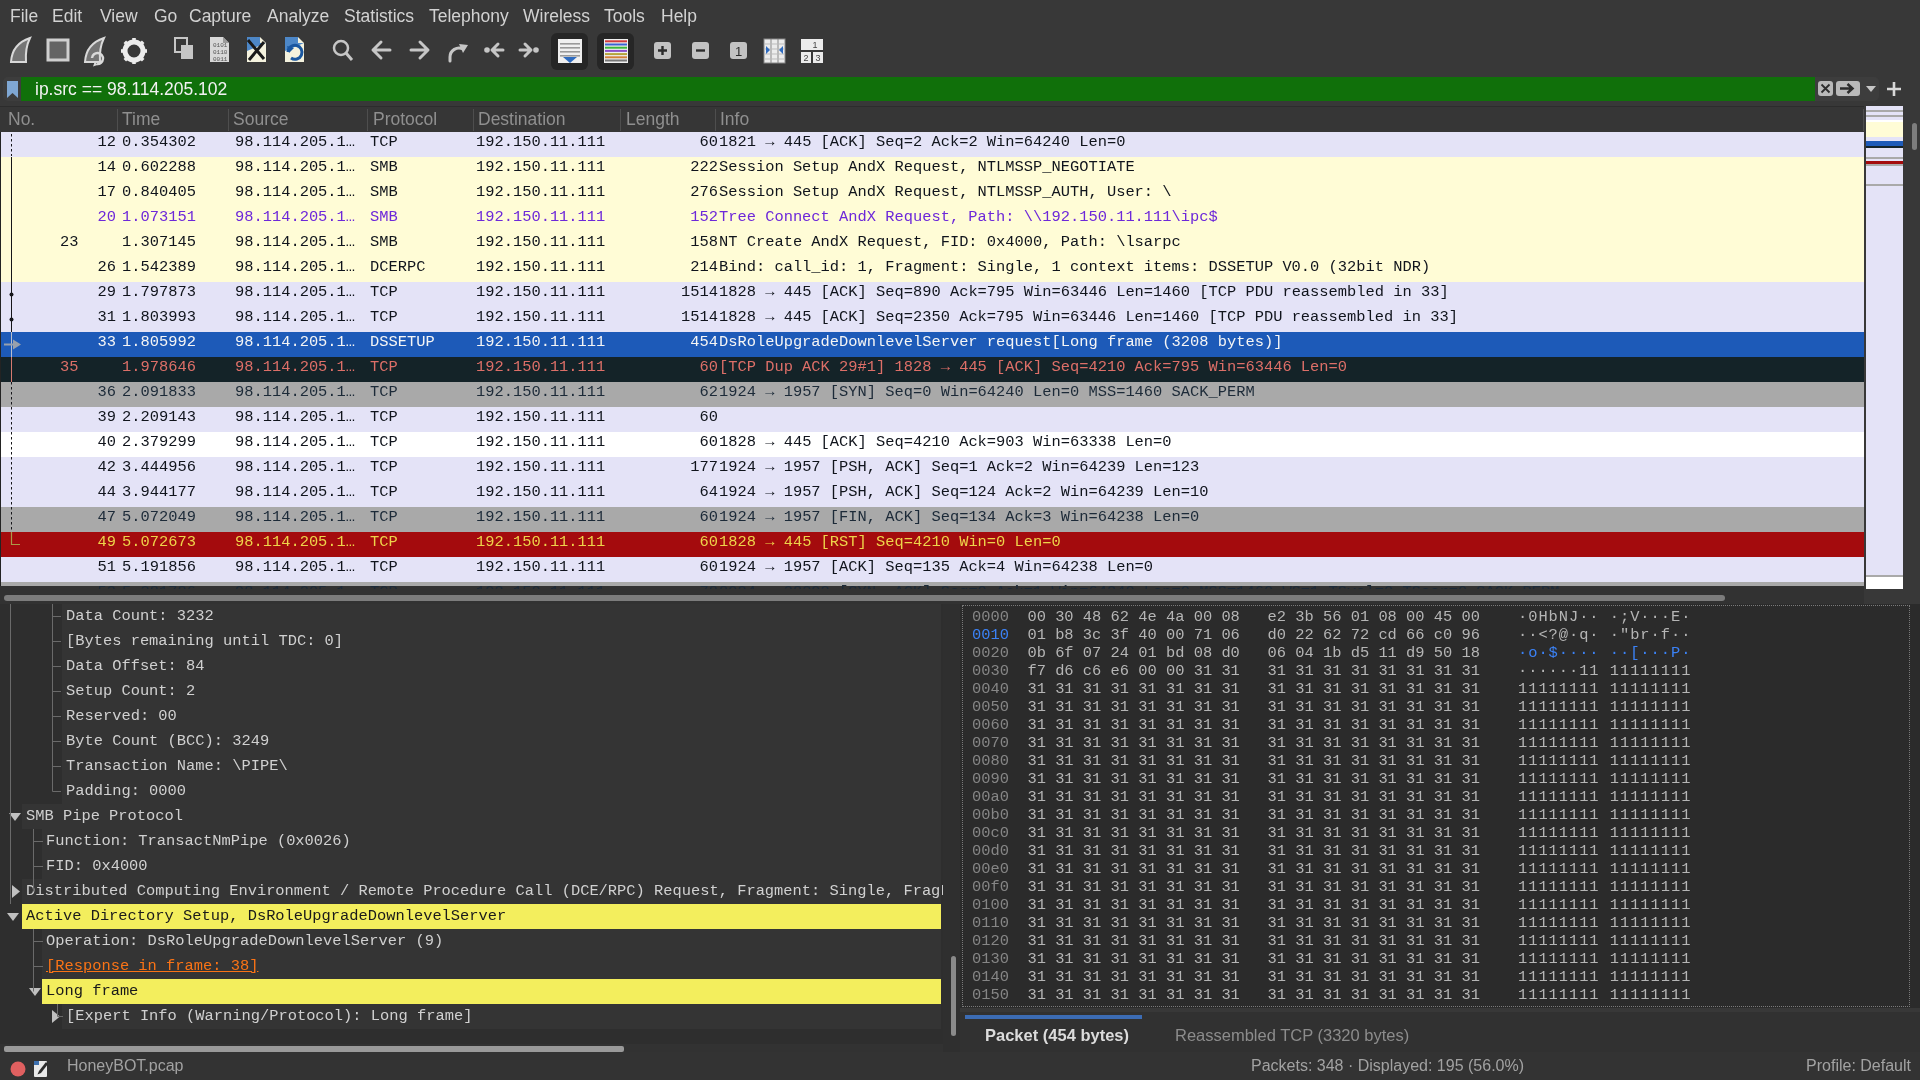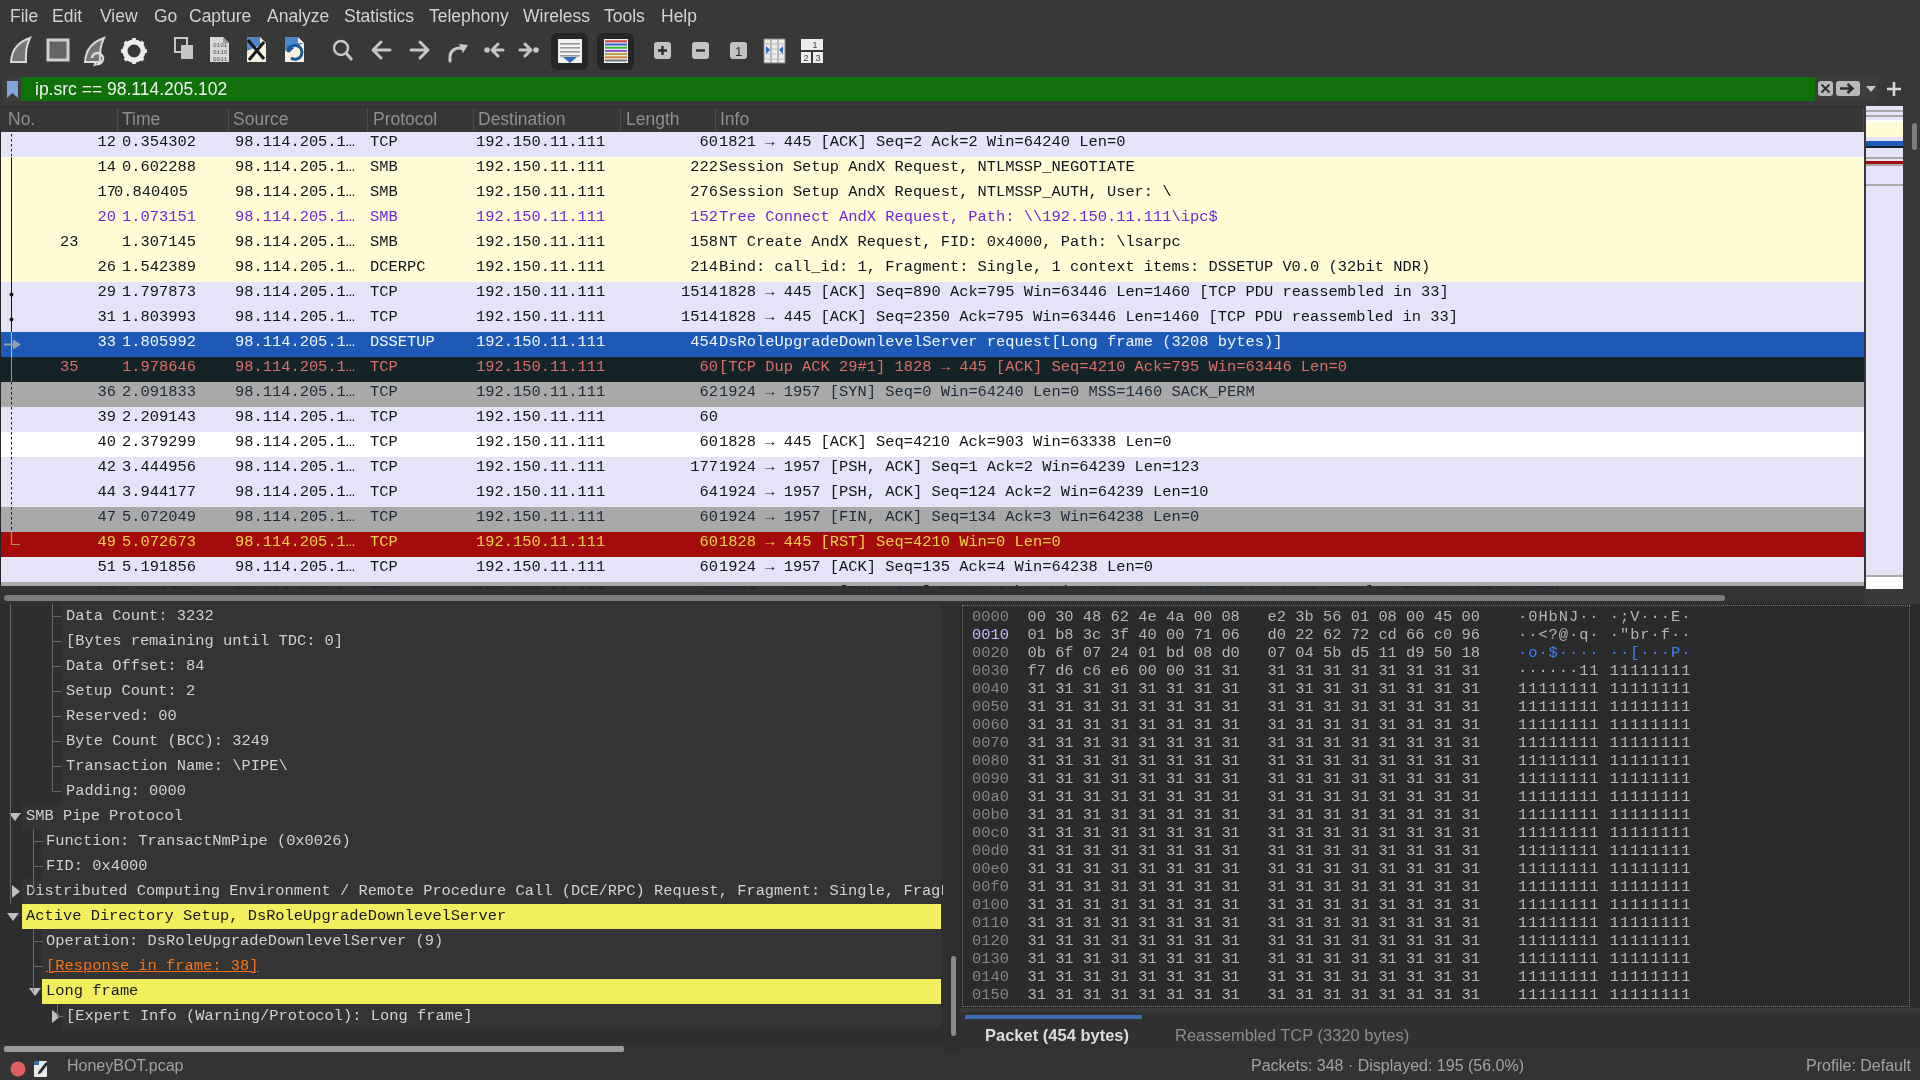--- a/index.html
+++ b/index.html
@@ -165,21 +165,21 @@
         <span class="pc mono" style="left:60px;width:56px;text-align:right">14</span>
         <span class="pc mono" style="left:122px">0.602288</span>
         <span class="pc mono" style="left:235px">98.114.205.1…</span>
         <span class="pc mono" style="left:370px">SMB</span>
         <span class="pc mono" style="left:476px">192.150.11.111</span>
         <span class="pc mono" style="left:600px;width:118px;text-align:right">222</span>
         <span class="pc mono" style="left:719px">Session Setup AndX Request, NTLMSSP_NEGOTIATE</span>
       </div>
       <div class="prow" style="top:50px;background:#fffcd6;color:#10141c">
         <span class="pc mono" style="left:60px;width:56px;text-align:right">17</span>
-        <span class="pc mono" style="left:114px">0.840405</span>
+        <span class="pc mono" style="left:122px">0.840405</span>
         <span class="pc mono" style="left:235px">98.114.205.1…</span>
         <span class="pc mono" style="left:370px">SMB</span>
         <span class="pc mono" style="left:476px">192.150.11.111</span>
         <span class="pc mono" style="left:600px;width:118px;text-align:right">276</span>
         <span class="pc mono" style="left:719px">Session Setup AndX Request, NTLMSSP_AUTH, User: \</span>
       </div>
       <div class="prow" style="top:75px;background:#fffcd6;color:#6d28d9">
         <span class="pc mono" style="left:60px;width:56px;text-align:right">20</span>
         <span class="pc mono" style="left:122px">1.073151</span>
         <span class="pc mono" style="left:235px">98.114.205.1…</span>
@@ -447,22 +447,22 @@
         </g>
       </svg>
     </div>
 <div class="abs" style="left:951px;top:956px;width:5px;height:80px;background:#8a8a8a;border-radius:2.5px"></div>
     <div class="abs" style="left:0;top:1044px;width:943px;height:9px;background:#323232">
       <div class="abs" style="left:4px;top:2px;width:620px;height:6px;background:#9a9a9a;border-radius:2px"></div>
     </div>
 <div id="hexpane" class="abs">
       <div class="abs" style="left:2px;top:1px;width:946px;height:400px;border:1px dotted #7a7a7a"></div>
       <div class="hexline mono" style="top:4px"><span style="color:#868686">0000</span><span style="color:#b5b5b5">  00 30 48 62 4e 4a 00 08   e2 3b 56 01 08 00 45 00</span><span style="position:absolute;left:546px;letter-spacing:0.96px;color:#b5b5b5">·0HbNJ·· ·;V···E·</span></div>
-      <div class="hexline mono" style="top:22px"><span style="color:#c4b5fd">0010</span><span style="color:#b5b5b5">  01 b8 3c 3f 40 00 71 06   d0 22 62 72 cd 66 c0 96</span><span style="position:absolute;left:546px;letter-spacing:0.96px;color:#b5b5b5">··&lt;?@·q· ·"br·f··</span></div>
-      <div class="hexline mono" style="top:40px"><span style="color:#868686">0020</span><span style="color:#b5b5b5">  0b 6f 07 24 01 bd 08 d0   07 04 5b d5 11 d9 50 18</span><span style="position:absolute;left:546px;letter-spacing:0.96px;color:#3b82f6">·o·$···· ··[···P·</span></div>
+      <div class="hexline mono" style="top:22px"><span style="color:#3b82f6">0010</span><span style="color:#b5b5b5">  01 b8 3c 3f 40 00 71 06   d0 22 62 72 cd 66 c0 96</span><span style="position:absolute;left:546px;letter-spacing:0.96px;color:#b5b5b5">··&lt;?@·q· ·"br·f··</span></div>
+      <div class="hexline mono" style="top:40px"><span style="color:#868686">0020</span><span style="color:#b5b5b5">  0b 6f 07 24 01 bd 08 d0   06 04 1b d5 11 d9 50 18</span><span style="position:absolute;left:546px;letter-spacing:0.96px;color:#3b82f6">·o·$···· ··[···P·</span></div>
       <div class="hexline mono" style="top:58px"><span style="color:#868686">0030</span><span style="color:#b5b5b5">  f7 d6 c6 e6 00 00 31 31   31 31 31 31 31 31 31 31</span><span style="position:absolute;left:546px;letter-spacing:0.96px;color:#b5b5b5">······11 11111111</span></div>
       <div class="hexline mono" style="top:76px"><span style="color:#868686">0040</span><span style="color:#b5b5b5">  31 31 31 31 31 31 31 31   31 31 31 31 31 31 31 31</span><span style="position:absolute;left:546px;letter-spacing:0.96px;color:#b5b5b5">11111111 11111111</span></div>
       <div class="hexline mono" style="top:94px"><span style="color:#868686">0050</span><span style="color:#b5b5b5">  31 31 31 31 31 31 31 31   31 31 31 31 31 31 31 31</span><span style="position:absolute;left:546px;letter-spacing:0.96px;color:#b5b5b5">11111111 11111111</span></div>
       <div class="hexline mono" style="top:112px"><span style="color:#868686">0060</span><span style="color:#b5b5b5">  31 31 31 31 31 31 31 31   31 31 31 31 31 31 31 31</span><span style="position:absolute;left:546px;letter-spacing:0.96px;color:#b5b5b5">11111111 11111111</span></div>
       <div class="hexline mono" style="top:130px"><span style="color:#868686">0070</span><span style="color:#b5b5b5">  31 31 31 31 31 31 31 31   31 31 31 31 31 31 31 31</span><span style="position:absolute;left:546px;letter-spacing:0.96px;color:#b5b5b5">11111111 11111111</span></div>
       <div class="hexline mono" style="top:148px"><span style="color:#868686">0080</span><span style="color:#b5b5b5">  31 31 31 31 31 31 31 31   31 31 31 31 31 31 31 31</span><span style="position:absolute;left:546px;letter-spacing:0.96px;color:#b5b5b5">11111111 11111111</span></div>
       <div class="hexline mono" style="top:166px"><span style="color:#868686">0090</span><span style="color:#b5b5b5">  31 31 31 31 31 31 31 31   31 31 31 31 31 31 31 31</span><span style="position:absolute;left:546px;letter-spacing:0.96px;color:#b5b5b5">11111111 11111111</span></div>
       <div class="hexline mono" style="top:184px"><span style="color:#868686">00a0</span><span style="color:#b5b5b5">  31 31 31 31 31 31 31 31   31 31 31 31 31 31 31 31</span><span style="position:absolute;left:546px;letter-spacing:0.96px;color:#b5b5b5">11111111 11111111</span></div>
       <div class="hexline mono" style="top:202px"><span style="color:#868686">00b0</span><span style="color:#b5b5b5">  31 31 31 31 31 31 31 31   31 31 31 31 31 31 31 31</span><span style="position:absolute;left:546px;letter-spacing:0.96px;color:#b5b5b5">11111111 11111111</span></div>
       <div class="hexline mono" style="top:220px"><span style="color:#868686">00c0</span><span style="color:#b5b5b5">  31 31 31 31 31 31 31 31   31 31 31 31 31 31 31 31</span><span style="position:absolute;left:546px;letter-spacing:0.96px;color:#b5b5b5">11111111 11111111</span></div>

